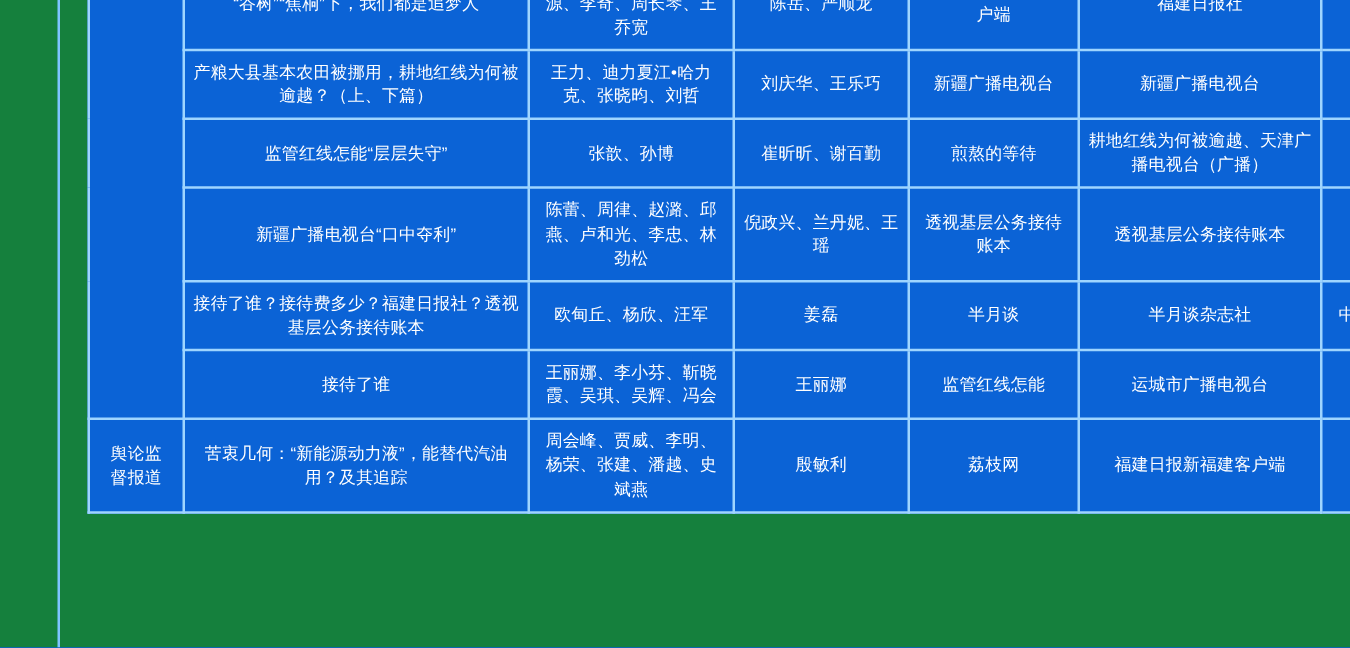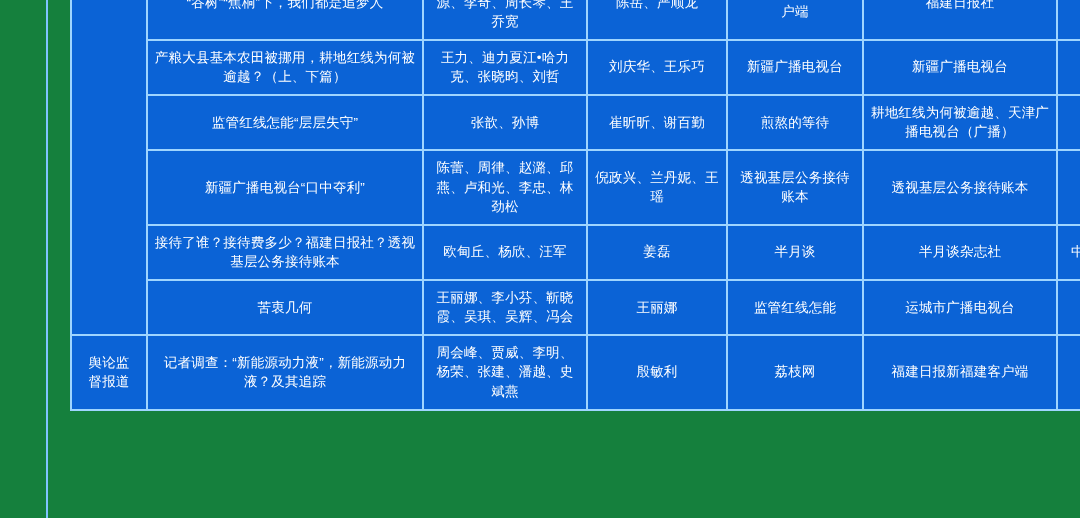--- a/index.html
+++ b/index.html
@@ -121,33 +121,33 @@
       <tr>
         <td class="title">接待了谁？接待费多少？福建日报社？透视基层公务接待账本</td>
         <td class="authors">欧甸丘、杨欣、汪军</td>
         <td class="editors">姜磊</td>
         <td class="outlet">半月谈</td>
         <td class="unit">半月谈杂志社</td>
         <td class="recommender">中国期刊协会</td>
       </tr>
 
       <tr>
-        <td class="title">苦衷几何</td>
+        <td class="title">接待了谁</td>
         <td class="authors">王丽娜、李小芬、靳晓霞、吴琪、吴辉、冯会</td>
         <td class="editors">王丽娜</td>
         <td class="outlet">监管红线怎能</td>
         <td class="unit">运城市广播电视台</td>
         <td class="recommender">山西记协</td>
       </tr>
 
       <tr>
         <td class="cat">
           <span class="cat-inner">舆论监督报道</span>
         </td>
-        <td class="title">记者调查：“新能源动力液”，新能源动力液？及其追踪</td>
+        <td class="title">苦衷几何：“新能源动力液”，能替代汽油用？及其追踪</td>
         <td class="authors">周会峰、贾威、李明、杨荣、张建、潘越、史斌燕</td>
         <td class="editors">殷敏利</td>
         <td class="outlet">荔枝网</td>
         <td class="unit">福建日报新福建客户端</td>
         <td class="recommender">自荐他荐</td>
       </tr>
 
     </tbody>
   </table>
 </div>

